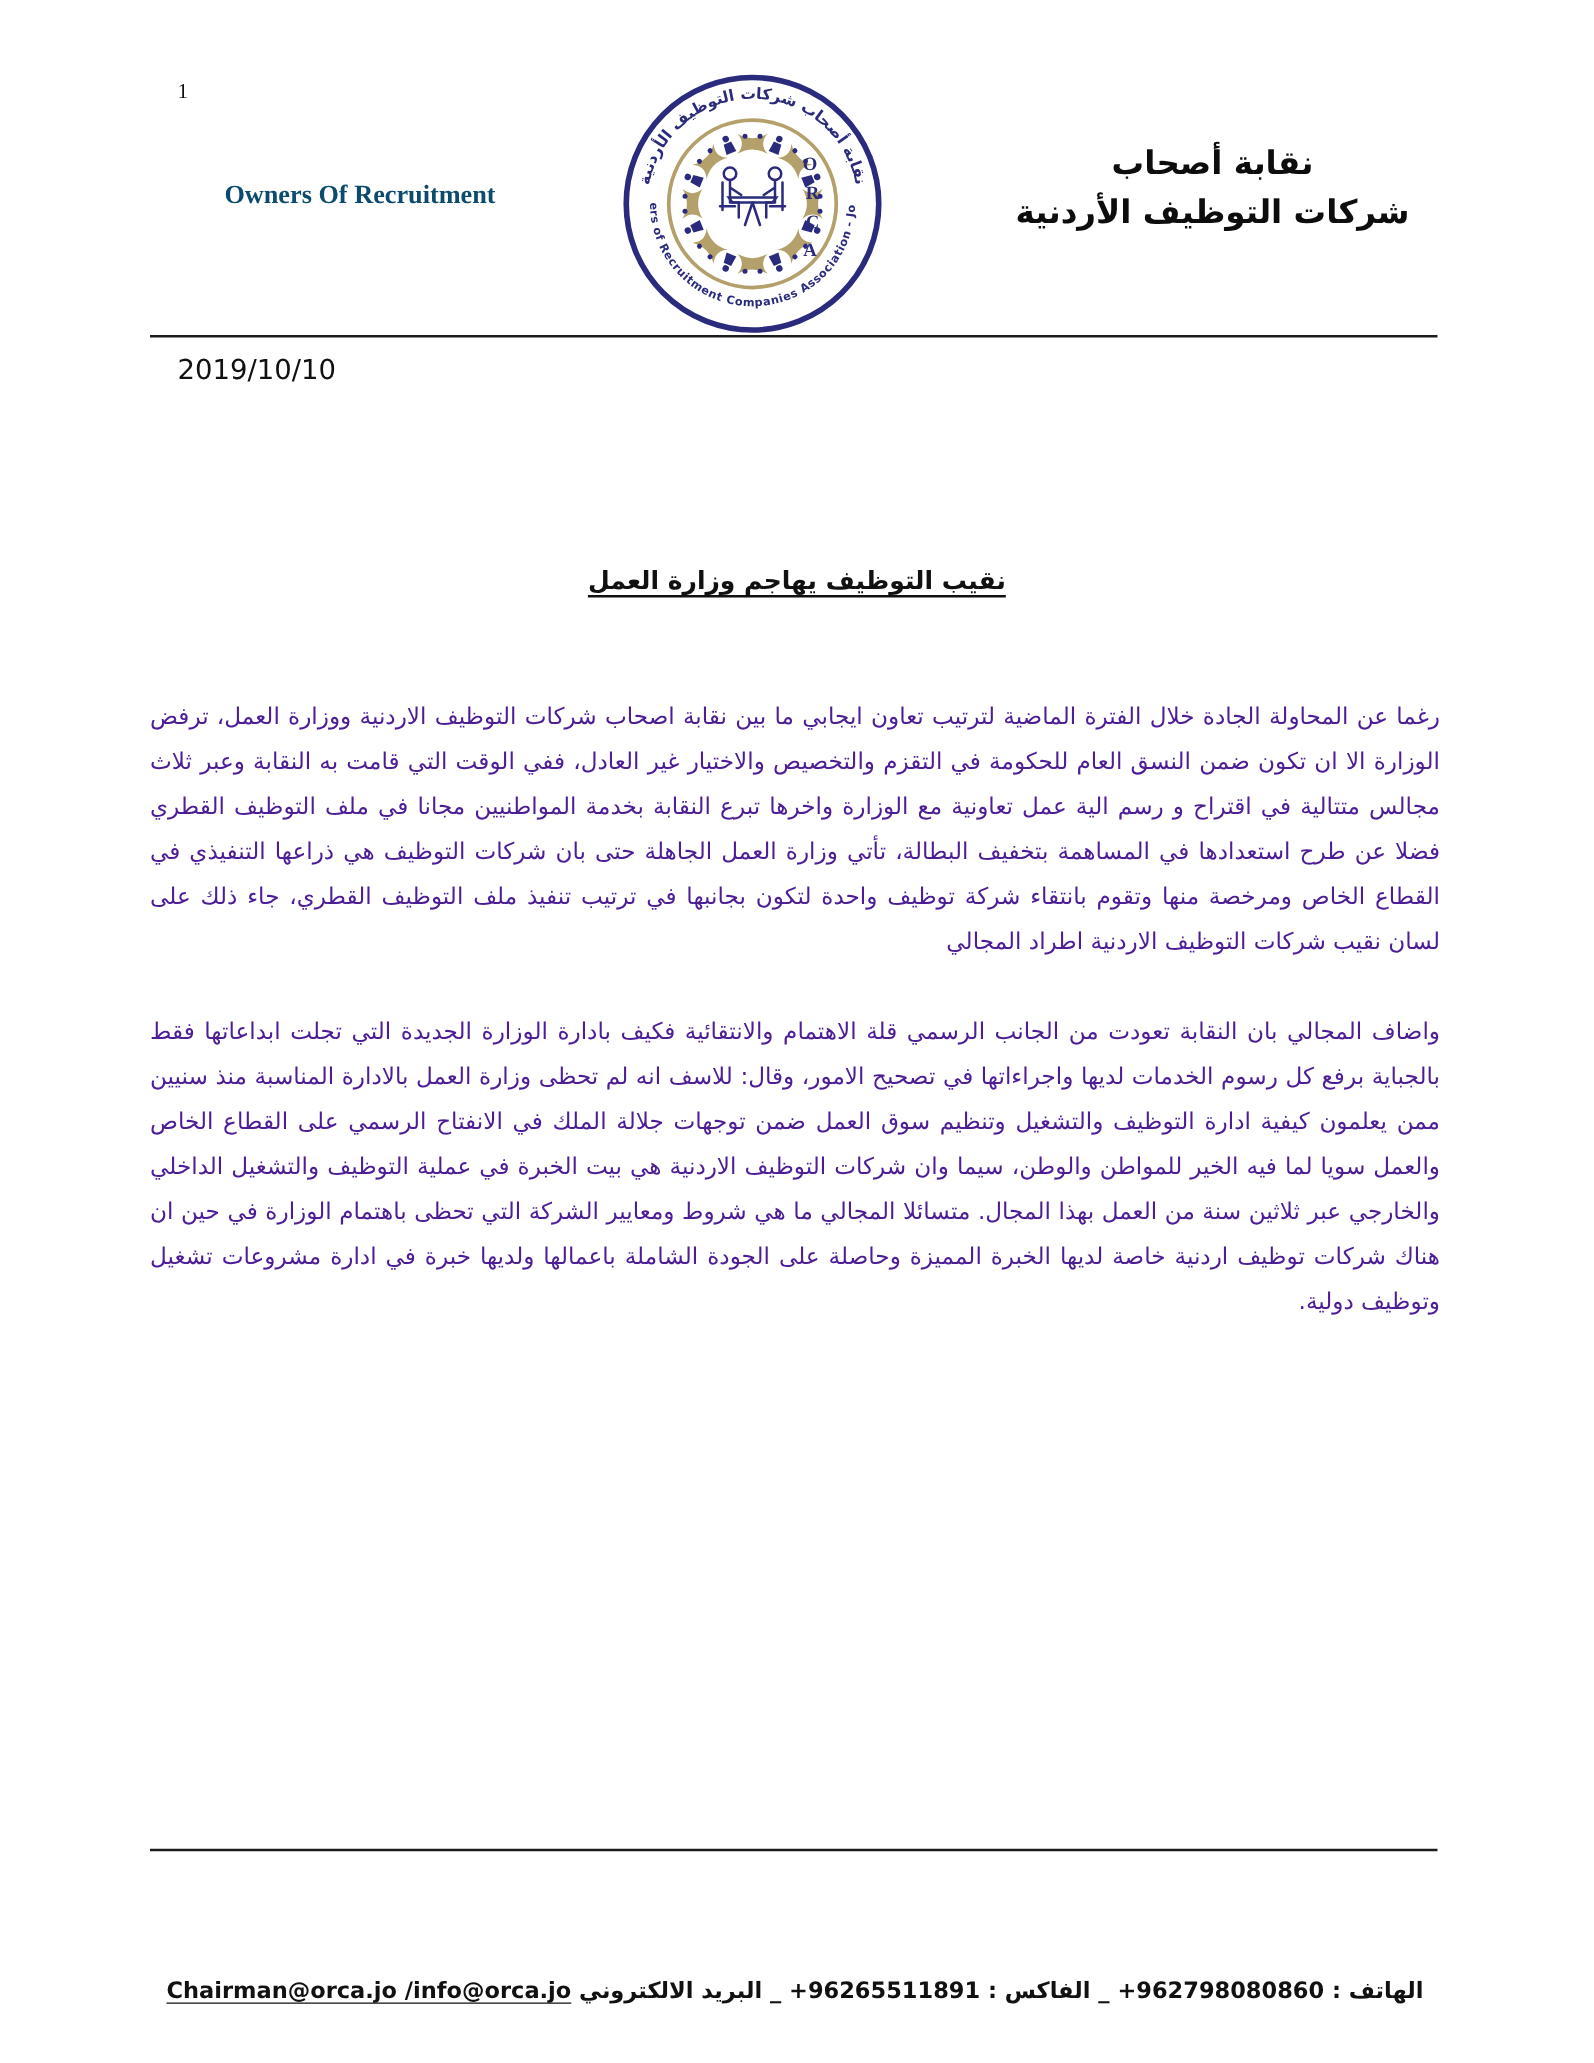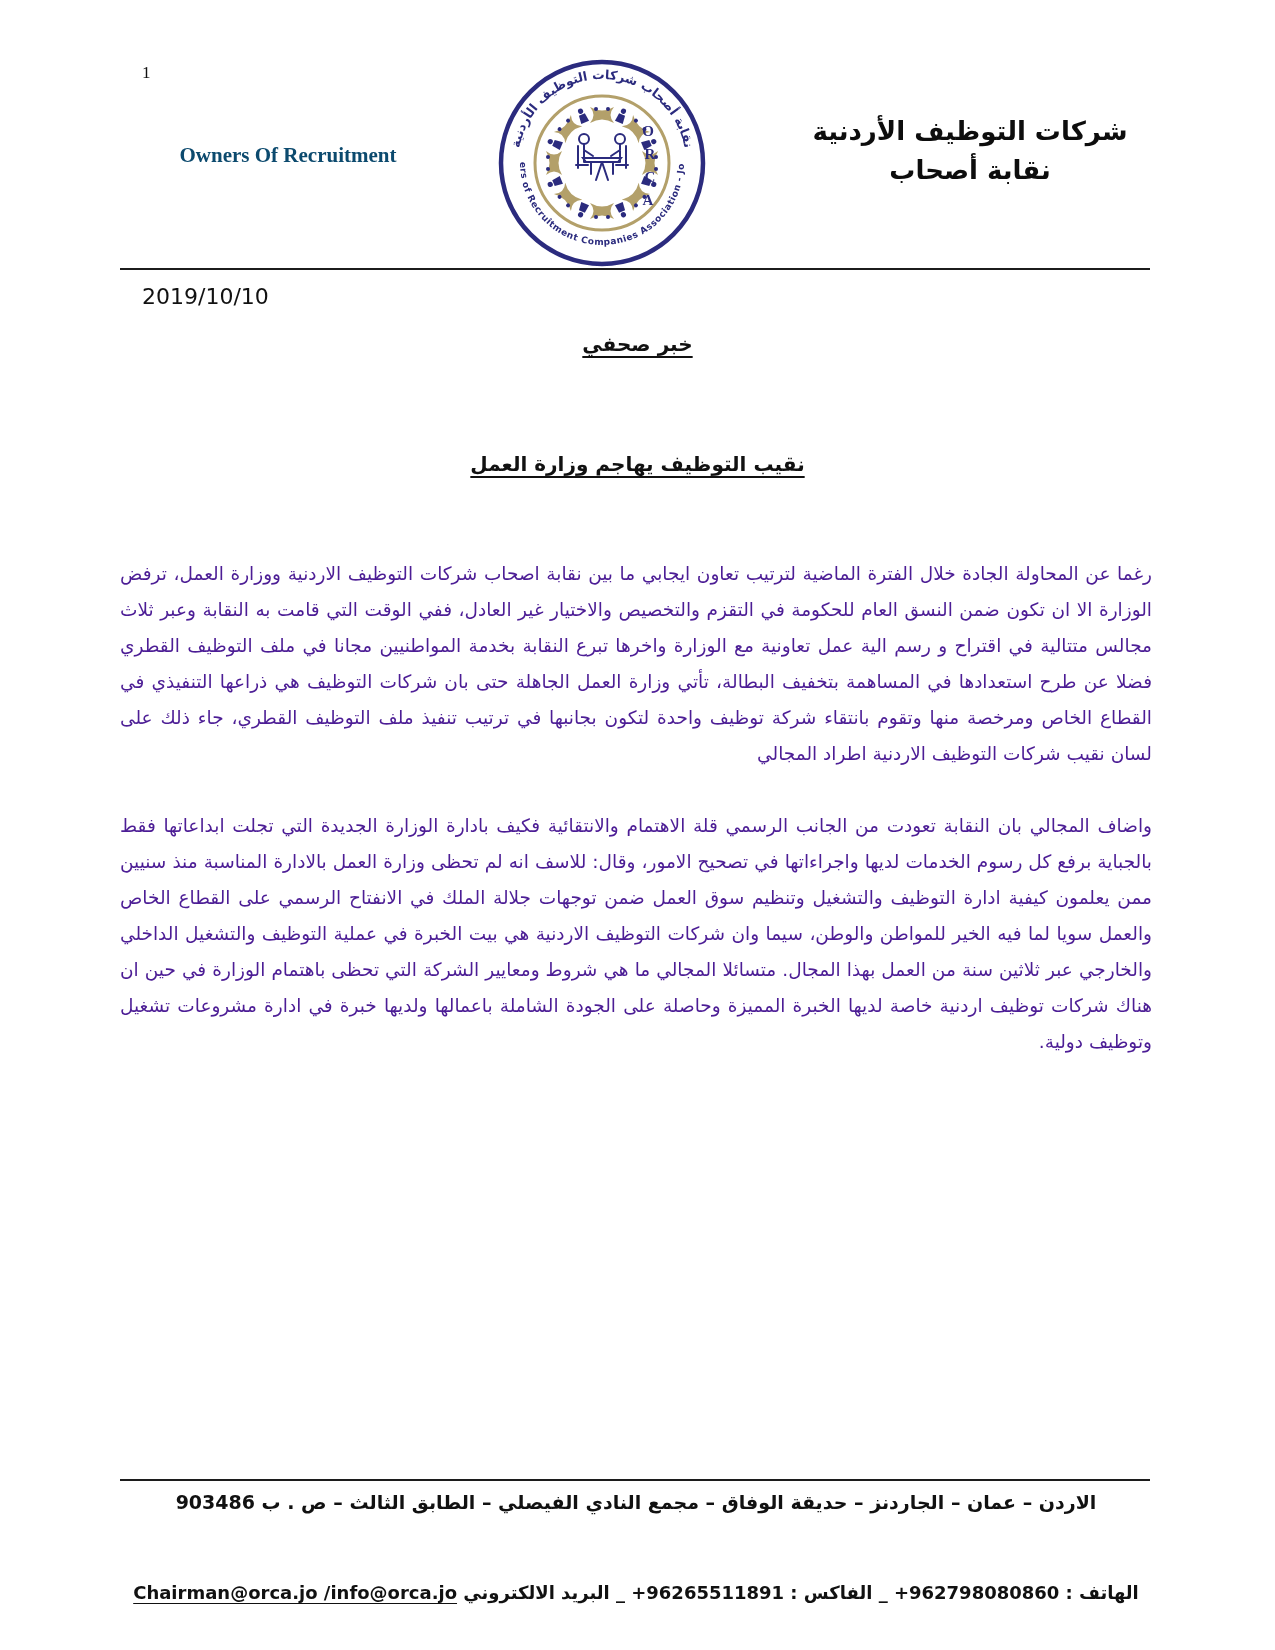--- a/index.html
+++ b/index.html
@@ -203,42 +203,38 @@
       <g font-family="Liberation Serif, serif" font-weight="bold" font-size="15" fill="#2b2b7e" text-anchor="middle">
         <text x="151" y="78">O</text>
         <text x="153" y="101">R</text>
         <text x="153" y="124">C</text>
         <text x="151" y="147">A</text>
       </g>
     </svg>
   </div>
 
   <div class="org-ar">
+    <div>نقابة أصحاب</div>
     <div>شركات التوظيف الأردنية</div>
-    <div>نقابة أصحاب</div>
   </div>
 
   <div class="rule-top"></div>
 
   <div class="date-line">2019/10/10</div>
 
-  <div class="kicker">
-    <span>خبر صحفي</span>
-  </div>
 
   <div class="headline">
     <span>نقيب التوظيف يهاجم وزارة العمل</span>
   </div>
 
   <div class="body-text">
     <p>رغما عن المحاولة  الجادة خلال الفترة الماضية لترتيب تعاون ايجابي ما بين نقابة اصحاب شركات التوظيف الاردنية ووزارة العمل، ترفض الوزارة الا ان تكون ضمن النسق العام للحكومة في التقزم والتخصيص والاختيار غير العادل، ففي الوقت التي قامت به النقابة وعبر ثلاث مجالس متتالية في اقتراح و رسم الية عمل تعاونية مع الوزارة واخرها تبرع النقابة بخدمة المواطنيين مجانا في ملف التوظيف القطري فضلا عن طرح استعدادها في المساهمة بتخفيف البطالة، تأتي وزارة العمل الجاهلة حتى بان شركات التوظيف هي ذراعها التنفيذي في القطاع الخاص ومرخصة منها وتقوم بانتقاء شركة توظيف واحدة لتكون بجانبها في ترتيب تنفيذ ملف التوظيف القطري، جاء ذلك على لسان نقيب شركات التوظيف الاردنية اطراد المجالي</p>
     <p>واضاف المجالي بان النقابة تعودت من الجانب الرسمي قلة الاهتمام والانتقائية فكيف بادارة الوزارة الجديدة التي تجلت ابداعاتها فقط بالجباية برفع كل رسوم الخدمات لديها واجراءاتها في تصحيح الامور، وقال: للاسف انه لم تحظى وزارة العمل بالادارة المناسبة منذ سنيين  ممن يعلمون كيفية ادارة التوظيف والتشغيل وتنظيم سوق العمل ضمن توجهات جلالة الملك في الانفتاح الرسمي على القطاع الخاص والعمل سويا لما فيه الخير للمواطن والوطن، سيما وان شركات التوظيف الاردنية هي بيت الخبرة في عملية التوظيف والتشغيل الداخلي والخارجي عبر ثلاثين سنة من العمل بهذا المجال. متسائلا  المجالي ما هي شروط ومعايير الشركة التي تحظى باهتمام الوزارة في حين ان هناك شركات توظيف اردنية خاصة  لديها الخبرة المميزة وحاصلة على الجودة الشاملة باعمالها ولديها خبرة في ادارة مشروعات تشغيل وتوظيف دولية.</p>
   </div>
 
   <div class="rule-bottom"></div>
 
-  <div class="footer-address">الاردن – عمان – الجاردنز – حديقة الوفاق – مجمع النادي الفيصلي – الطابق الثالث – ص . ب 903486</div>
 
   <div class="footer-contact">
     <span>الهاتف : </span><span class="ltr-run">+962798080860</span><span> _ الفاكس : </span><span class="ltr-run">+96265511891</span><span> _ البريد الالكتروني </span><span class="ltr-run email-link">Chairman@orca.jo /info@orca.jo</span>
   </div>
 
 </div>
 
 </body></html>

